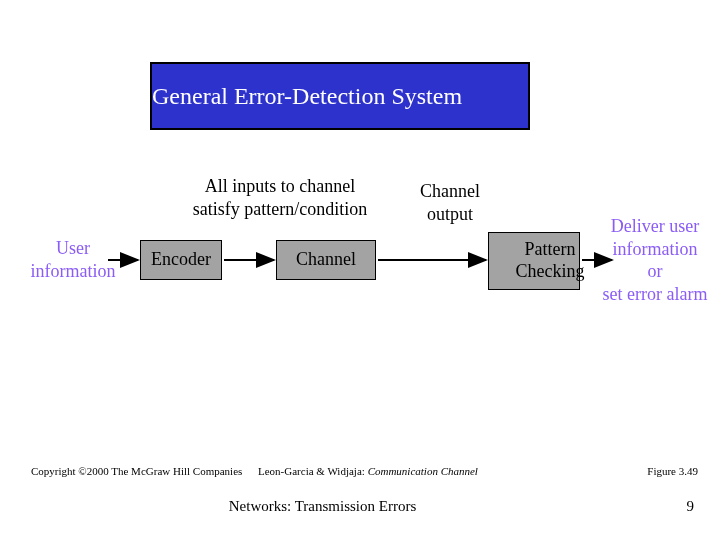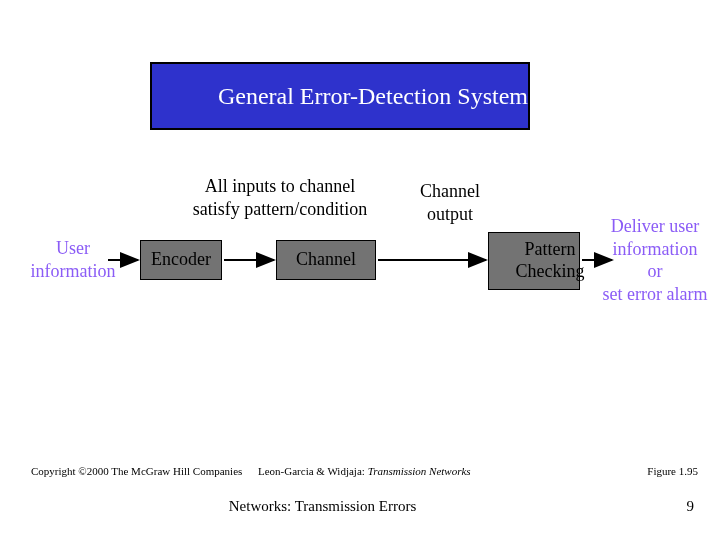--- a/index.html
+++ b/index.html
@@ -14,21 +14,21 @@
   .title-box {
     position: absolute;
     left: 150px;
     top: 62px;
     width: 380px;
     height: 68px;
     background: #2e32cc;
     border: 2px solid #000;
     display: flex;
     align-items: center;
-    justify-content: flex-end;
+    justify-content: flex-start;
   }
   .title-text {
     color: #fff;
     font-size: 24px;
     text-align: center;
   }
   .annotation1, .annotation2 {
     position: absolute;
     font-size: 18px;
     color: #000;
@@ -43,21 +43,21 @@
     font-size: 18px;
     color: #8b5cf6;
     text-align: center;
     line-height: 1.25;
   }
   .input-label { left: 18px; top: 237px; width: 110px; }
   .output-label { left: 590px; top: 215px; width: 130px; }
 
   .block {
     position: absolute;
-    background: #737373;
+    background: #a3a3a3;
     border: 1.5px solid #000;
     display: flex;
     align-items: center;
     justify-content: center;
     font-size: 18px;
     color: #000;
     text-align: center;
     line-height: 1.2;
   }
   .encoder { left: 140px; top: 240px; width: 82px; height: 40px; }
@@ -117,17 +117,17 @@
   </defs>
   <line x1="108" y1="260" x2="138" y2="260" stroke="#000" stroke-width="2" marker-end="url(#ah)"></line>
   <line x1="224" y1="260" x2="274" y2="260" stroke="#000" stroke-width="2" marker-end="url(#ah)"></line>
   <line x1="378" y1="260" x2="486" y2="260" stroke="#000" stroke-width="2" marker-end="url(#ah)"></line>
   <line x1="582" y1="260" x2="612" y2="260" stroke="#000" stroke-width="2" marker-end="url(#ah)"></line>
 </svg>
 
 <div class="foot-left">Copyright ©2000 The McGraw Hill Companies</div>
 <div class="foot-center">
   <span>Leon-Garcia &amp; Widjaja:</span>
-  <span class="ital">Transmission Networks</span>
+  <span class="ital">Communication Channel</span>
 </div>
-<div class="foot-right">Figure 1.95</div>
+<div class="foot-right">Figure 3.49</div>
 <div class="foot-center2">Networks: Transmission Errors</div>
 <div class="slide-num">9</div>
 
 </body></html>

